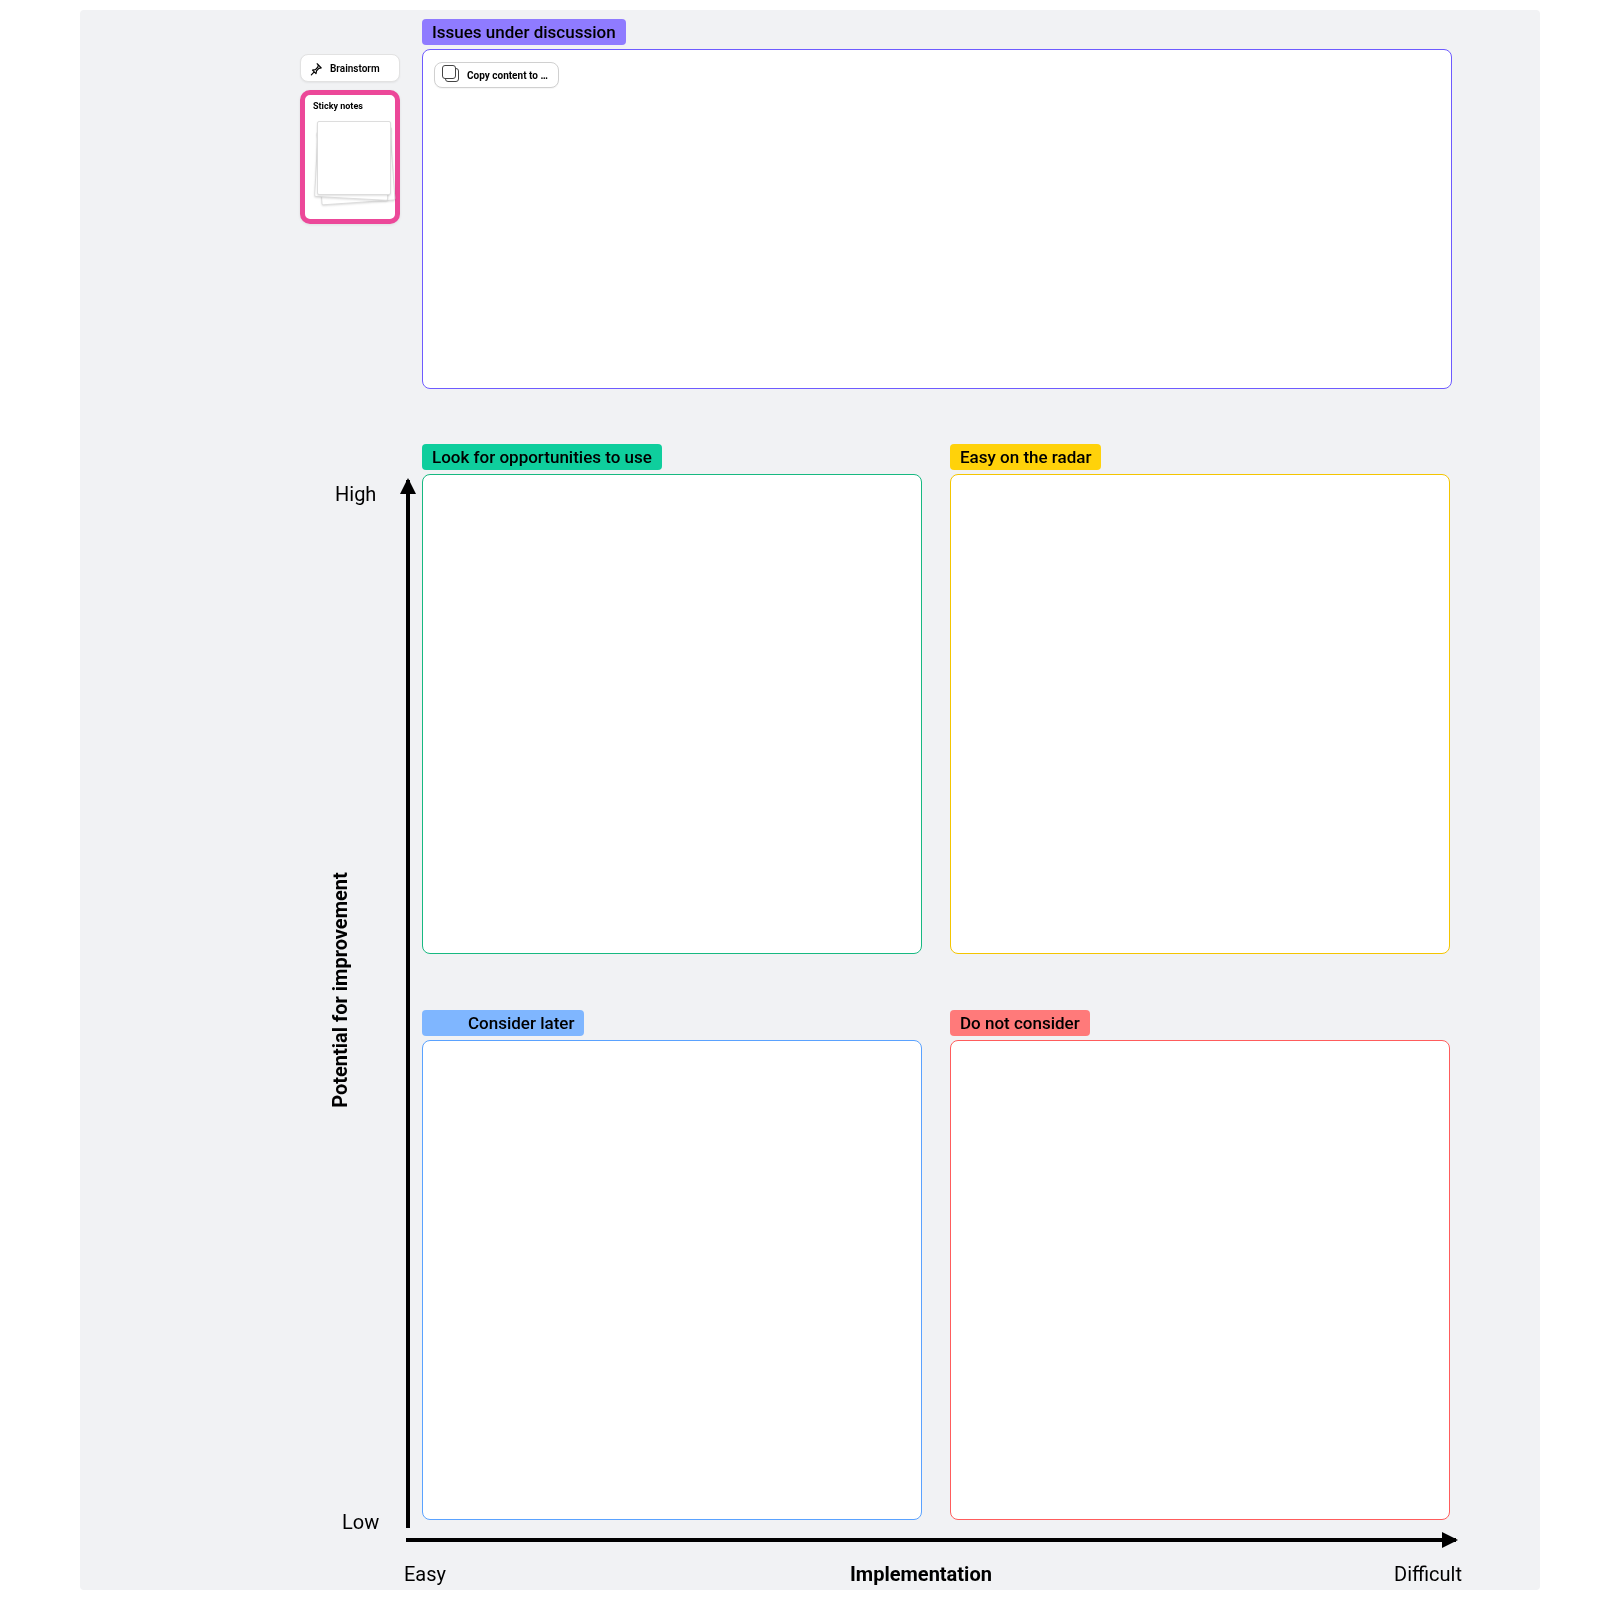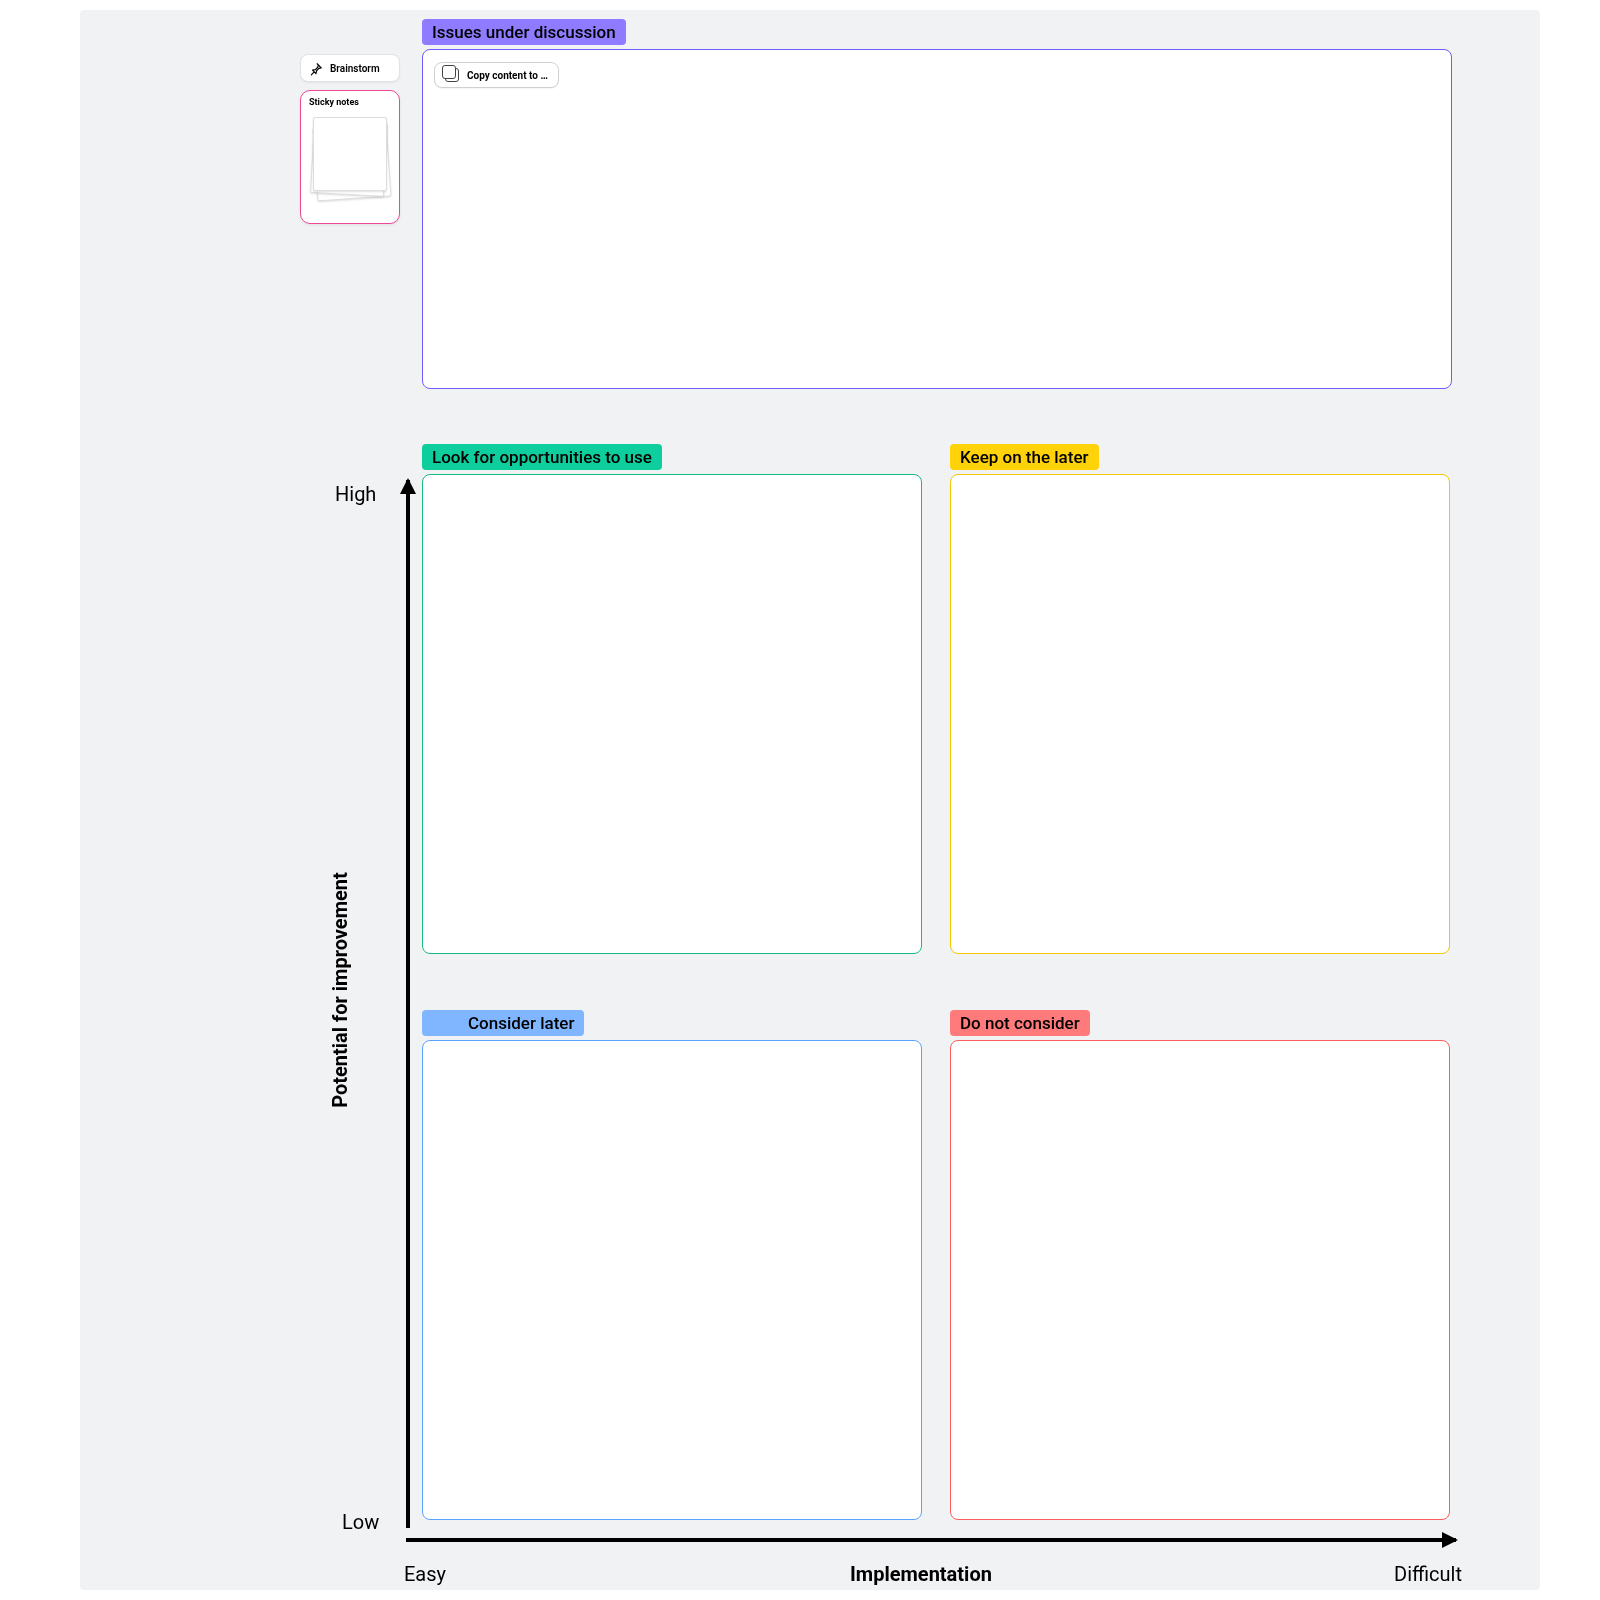--- a/index.html
+++ b/index.html
@@ -29,21 +29,21 @@
     display: flex; align-items: center;
     padding: 0 8px;
   }
   .brainstorm-card .icon { width:14px; height:14px; margin-right:7px; flex:0 0 auto; }
   .brainstorm-card .lbl { font-size:10px; font-weight:600; }
   .sticky-card {
     position: absolute;
     left: 220px; top: 80px;
     width: 100px; height: 134px;
     background: #fff;
-    border: 1px solid #ec4899;
+    border: 5px solid #ec4899;
     border-radius: 10px;
     box-shadow: 0 1px 3px rgba(0,0,0,0.08);
     padding: 6px 8px;
   }
   .sticky-card .title { font-size:9px; font-weight:700; margin-bottom:4px; }
   .note-stack { position:relative; width:82px; height:100px; margin:0 auto; }
   .note {
     position:absolute; width:74px; height:74px; background:#fff;
     border:1px solid #ddd; border-radius:2px;
     box-shadow:0 1px 2px rgba(0,0,0,0.12);
@@ -139,21 +139,21 @@
   </div>
 
   <div class="panel-label issues-label">Issues under discussion</div>
   <div class="panel issues-panel"></div>
   <div class="copy-btn">
     <span class="icon"></span>
     <span class="txt">Copy content to …</span>
   </div>
 
   <div class="panel-label lbl-green">Look for opportunities to use</div>
-  <div class="panel-label lbl-yellow">Keep on the later</div>
+  <div class="panel-label lbl-yellow">Easy on the radar</div>
   <div class="panel-label lbl-blue">Consider later</div>
   <div class="panel-label lbl-red">Do not consider</div>
 
   <div class="panel q-green"></div>
   <div class="panel q-yellow"></div>
   <div class="panel q-blue"></div>
   <div class="panel q-red"></div>
 
   <div class="y-axis"></div>
   <div class="x-axis"></div>

